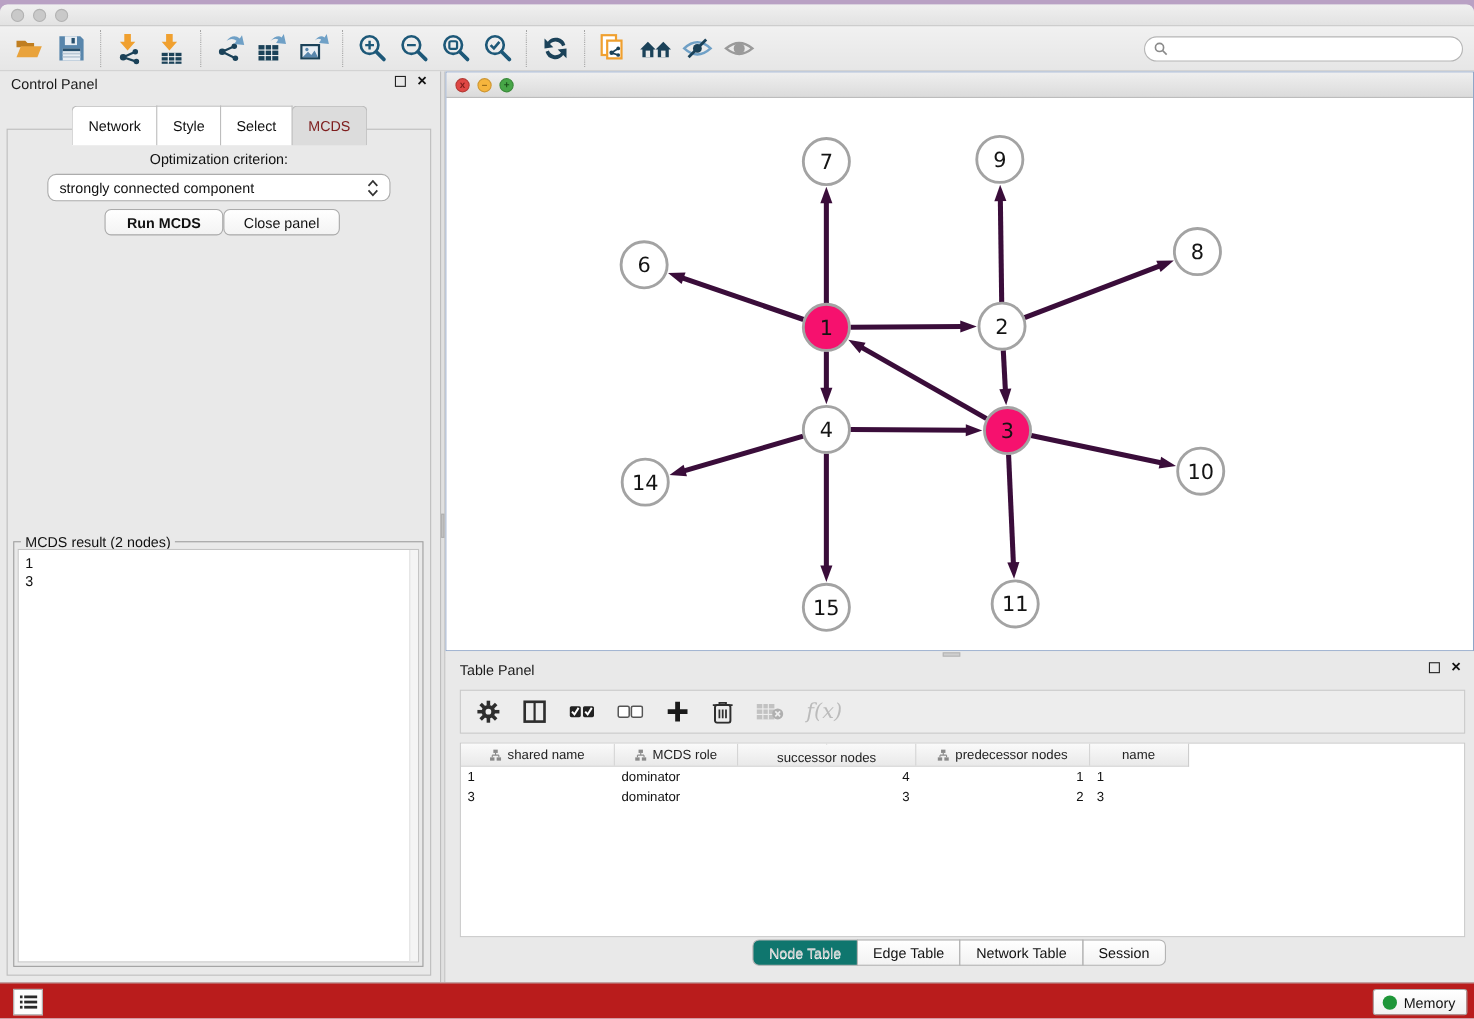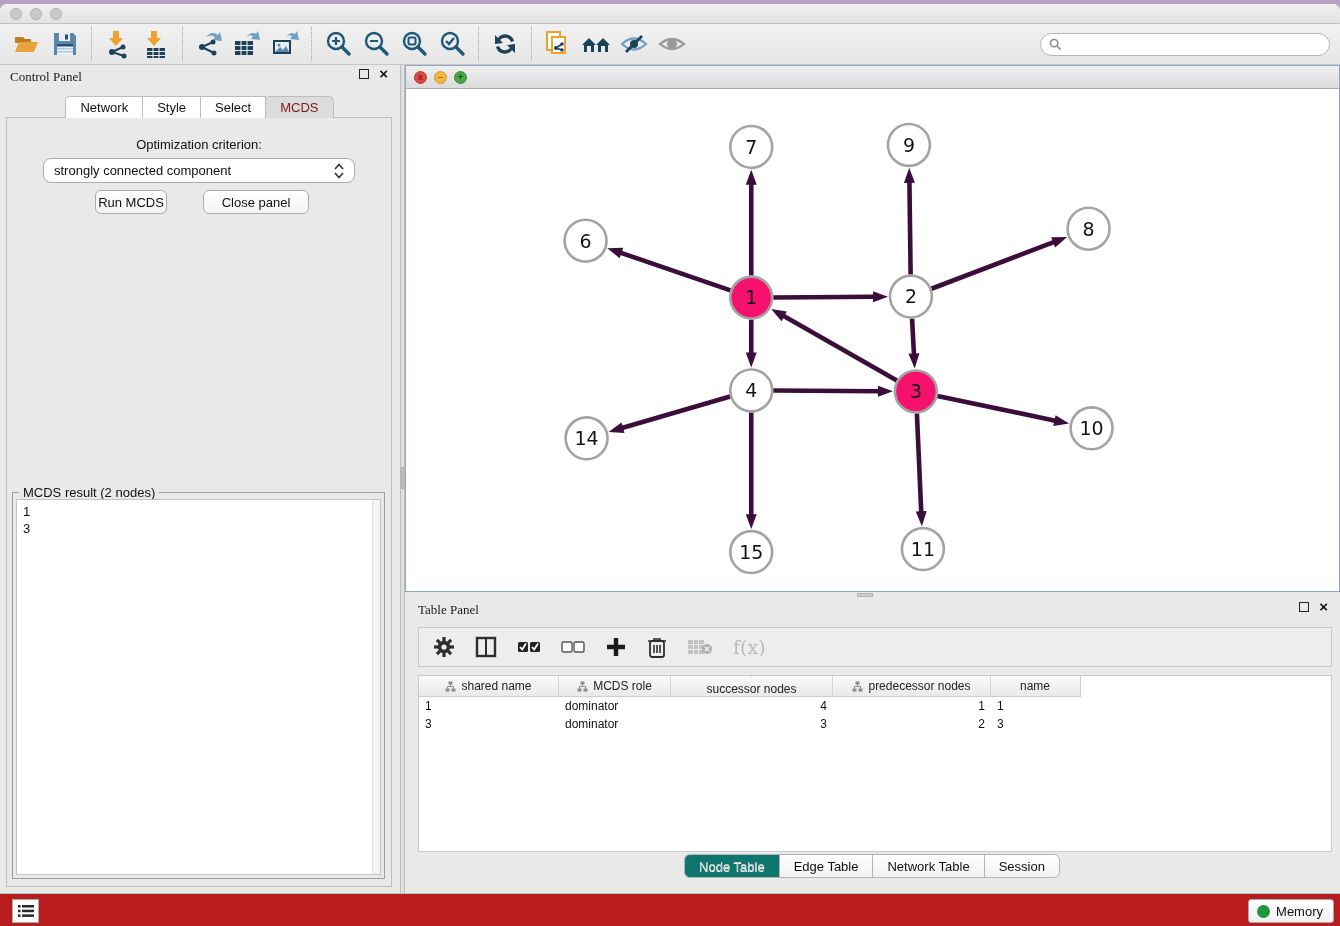--- a/index.html
+++ b/index.html
@@ -28,44 +28,44 @@
                  background:#fff; border:1px solid #B5B5B5; border-radius:12px;
                  display:flex; align-items:center; padding:0 8px; }
   .search-wrap input { border:none; outline:none; flex:1; font-size:12px; margin-left:5px;
                        font-family:"Liberation Sans",sans-serif; background:transparent; }
 
   
   .content { position:absolute; top:61px; left:0; right:0; bottom:33px; background:#E9E9E9; }
 
   
   .control-panel { position:absolute; left:0; top:0; width:400px; bottom:0; background:#E9E9E9; }
-  .panel-head { position:absolute; top:4px; left:10px; font-size:13px; color:#1A1A1A;font-family:Liberation Serif, serif; }
+  .panel-head { position:absolute; top:4px; left:10px; font-size:13px; color:#1A1A1A; }
   .panel-icons { position:absolute; top:4px; right:12px; display:flex; gap:10px; align-items:center; }
   .float-ic { width:10px; height:10px; border:1.5px solid #222; background:transparent; display:inline-block; }
   .close-ic { font-size:15px; font-weight:bold; color:#111; line-height:10px; }
 
   .cp-tabs { position:absolute; top:31px; left:0; right:0; display:flex; justify-content:center; z-index:2; }
   .cp-tab { font-size:13px; padding:3px 14px; background:#fff; border:1px solid #BDBDBD; border-bottom:none;
-            margin-left:-1px; color:#111; height:22px; }
+            margin-left:-1px; color:#111; height:36px; }
   .cp-tab:first-child { border-radius:5px 0 0 0; }
   .cp-tab:last-child { border-radius:0 5px 0 0; }
   .cp-tab.active { background:#DCDCDC; color:#7f1d1d; text-shadow:0 0 1px #CFCFCF; border-radius:5px 5px 0 0; }
 
   .cp-content { position:absolute; left:6px; right:8px; top:52px; bottom:6px;
                 border:1px solid #BDBDBD; background:#E9E9E9; }
   .opt-label { position:absolute; top:19px; left:0; right:0; text-align:center; font-size:13px; color:#111; }
   .select-box { position:absolute; top:40px; left:36px; width:312px; height:25px; background:#fff;
                 border:1px solid #ACACAC; border-radius:8px; display:flex; align-items:center;
                 padding:0 10px; font-size:13px; color:#111; }
   .select-box .sel-text { flex:1; }
   .btn-row { position:absolute; top:72px; left:0; right:0; }
   .push-btn { position:absolute; height:24px; background:linear-gradient(#FFFFFF,#F3F3F3);
               border:1px solid #ABABAB; border-radius:6px; font-size:13px; color:#111;
               font-family:"Liberation Sans",sans-serif; }
-  .btn-run { left:88px; width:72px; }
+  .btn-run { left:88px; width:108px;font-weight:bold; }
   .btn-close { left:196px; width:106px; }
 
   .result-fieldset { position:absolute; left:5px; right:6px; top:374px; bottom:7px;
                      border:1px solid #9E9E9E; background:#E9E9E9; }
   .result-legend { position:absolute; top:-8px; left:6px; background:#E9E9E9; padding:0 4px;
                    font-size:13px; color:#111; }
   .result-list { position:absolute; left:3px; right:3px; top:6px; bottom:3px; background:#fff;
                  border:1px solid #C4C4C4; font-size:13px; color:#111; padding:3px 6px; line-height:17px;
                  overflow:hidden; }
   .result-scroll { position:absolute; right:0; top:0; bottom:0; width:8px; background:#F4F4F4;
@@ -94,21 +94,21 @@
   .light.green { background:#47A647; border:1px solid #3B8A3B; color:#1C521C; }
   .net-canvas { position:absolute; top:23px; left:0; right:0; bottom:0; background:#fff; }
   .net-canvas svg { width:100%; height:100%; display:block; }
 
   
   .table-panel { position:absolute; left:405px; right:0; top:533px; bottom:0; background:#E9E9E9; }
   .tp-toolbar { position:absolute; left:13px; right:8px; top:29px; height:40px;
                 background:#EDEDED; border:1px solid #C9C9C9; display:flex; align-items:center;
                 padding-left:14px; gap:20px; }
   .tp-tool { display:flex; align-items:center; justify-content:center; border:none; background:transparent; }
-  .fx-label { font-family:"DejaVu Serif", serif; font-size:19px; color:#BBBBBB; }
+  .fx-label { font-family:"DejaVu Serif", serif; font-style:italic; font-size:19px; color:#BBBBBB; }
 
   .tp-table { position:absolute; left:13px; right:8px; top:77px; height:177px; background:#fff;
               border:1px solid #C9C9C9; overflow:hidden; }
   .tp-header { display:flex; height:21px; background:linear-gradient(#FAFAFA,#E9E9E9);
                border-bottom:1px solid #CDCDCD; width:662px; border-right:1px solid #CDCDCD; }
   .th-cell { display:flex; align-items:center; justify-content:center; gap:5px;
              border-right:1px solid #D5D5D5; font-size:12px; color:#222; height:100%; }
   .th-cell:last-child { border-right:none;justify-content:center; }
   .tr-row { display:flex; height:16px; font-size:12px; color:#111; margin-top:2px; }
   .td-cell { padding:0 6px; white-space:nowrap; overflow:hidden; }

